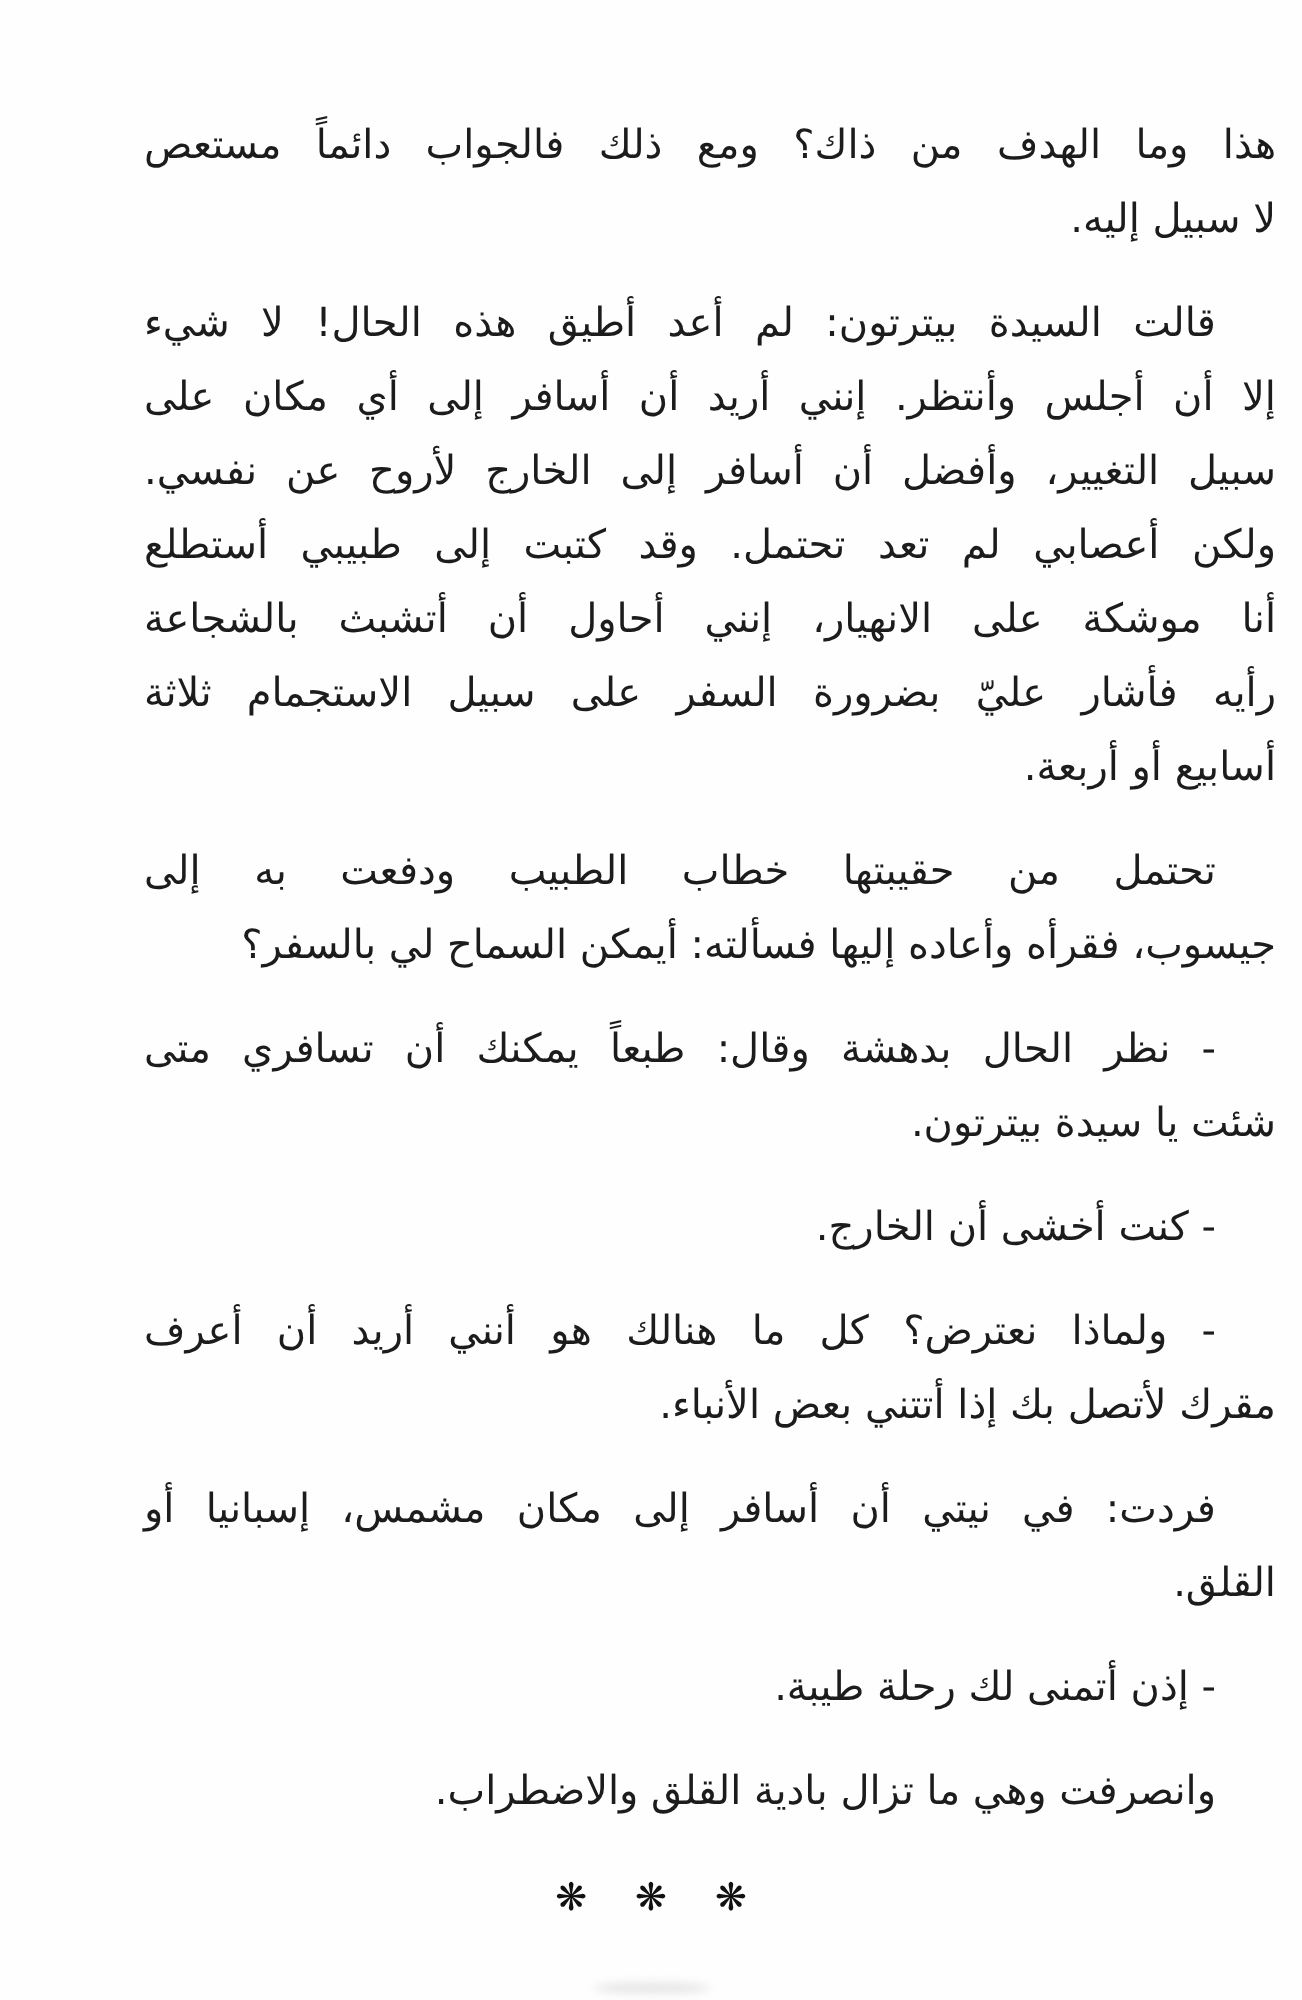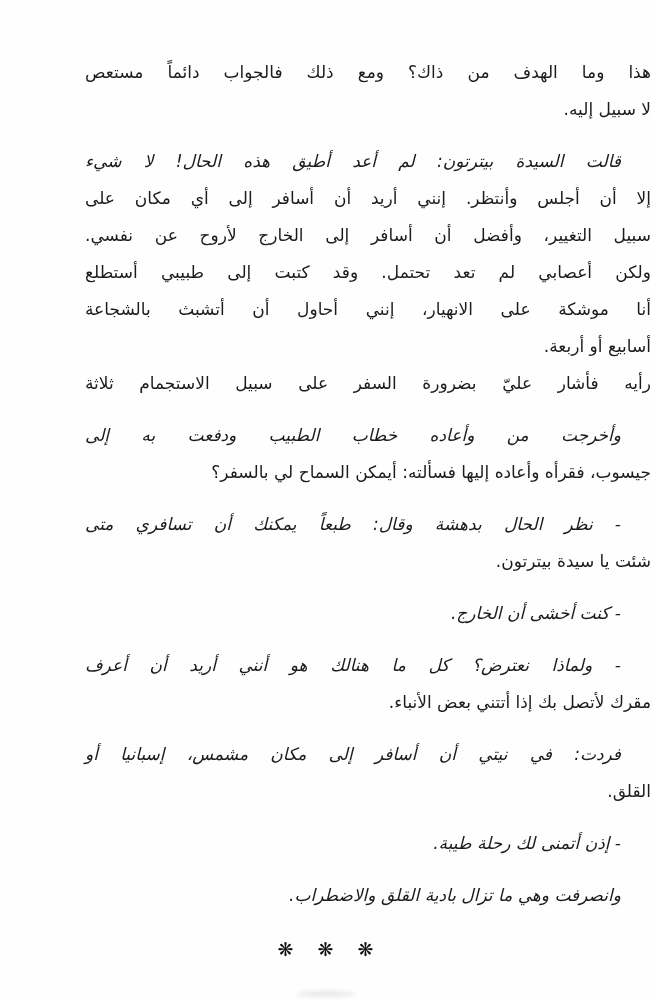--- a/index.html
+++ b/index.html
@@ -15,43 +15,42 @@
     font-family: "DejaVu Sans", sans-serif;
   }
   .page {
     position: absolute;
     inset: 0;
     background: #fefefe;
   }
   .text-block {
     position: absolute;
     top: 54px;
-    right: 0;
+    right: 13px;
     width: 566px;
     direction: rtl;
     unicode-bidi: embed;
     color: #1c1c1c;
-    font-size: 17px;
+    font-size: 20px;
     line-height: 37px;
   }
   .para {
     margin: 0 0 15px 0;
     padding: 0;
   }
   .line {
     display: block;
     text-align: justify;
     text-align-last: justify;
   }
   .line.last-line {
     text-align-last: auto; 
   }
   .para.indent .line:first-child {
     text-indent: 30px;
-    font-style: italic;
   }
   .separator {
     position: absolute;
     top: 934px;
     left: 0;
     right: 0;
     text-align: center;
     color: #111111;
     font-size: 19px;
     line-height: 30px;
@@ -82,25 +81,25 @@
   <p class="para">
         <span class="line">هذا وما الهدف من ذاك؟ ومع ذلك فالجواب دائماً مستعص</span>
         <span class="line last-line">لا سبيل إليه.</span>
       </p>
       <p class="para indent">
         <span class="line">قالت السيدة بيترتون: لم أعد أطيق هذه الحال! لا شيء</span>
         <span class="line">إلا أن أجلس وأنتظر. إنني أريد أن أسافر إلى أي مكان على</span>
         <span class="line">سبيل التغيير، وأفضل أن أسافر إلى الخارج لأروح عن نفسي.</span>
         <span class="line">ولكن أعصابي لم تعد تحتمل. وقد كتبت إلى طبيبي أستطلع</span>
         <span class="line">أنا موشكة على الانهيار، إنني أحاول أن أتشبث بالشجاعة</span>
+        <span class="line">رأيه فأشار عليّ بضرورة السفر على سبيل الاستجمام ثلاثة</span>
         <span class="line last-line">أسابيع أو أربعة.</span>
-        <span class="line">رأيه فأشار عليّ بضرورة السفر على سبيل الاستجمام ثلاثة</span>
       </p>
       <p class="para indent">
-        <span class="line">وأخرجت من وأعاده خطاب الطبيب ودفعت به إلى</span>
+        <span class="line">تحتمل من حقيبتها خطاب الطبيب ودفعت به إلى</span>
         <span class="line last-line">جيسوب، فقرأه وأعاده إليها فسألته: أيمكن السماح لي بالسفر؟</span>
       </p>
       <p class="para indent">
         <span class="line">- نظر الحال بدهشة وقال: طبعاً يمكنك أن تسافري متى</span>
         <span class="line last-line">شئت يا سيدة بيترتون.</span>
       </p>
       <p class="para indent">
         <span class="line last-line">- كنت أخشى أن الخارج.</span>
       </p>
       <p class="para indent">

